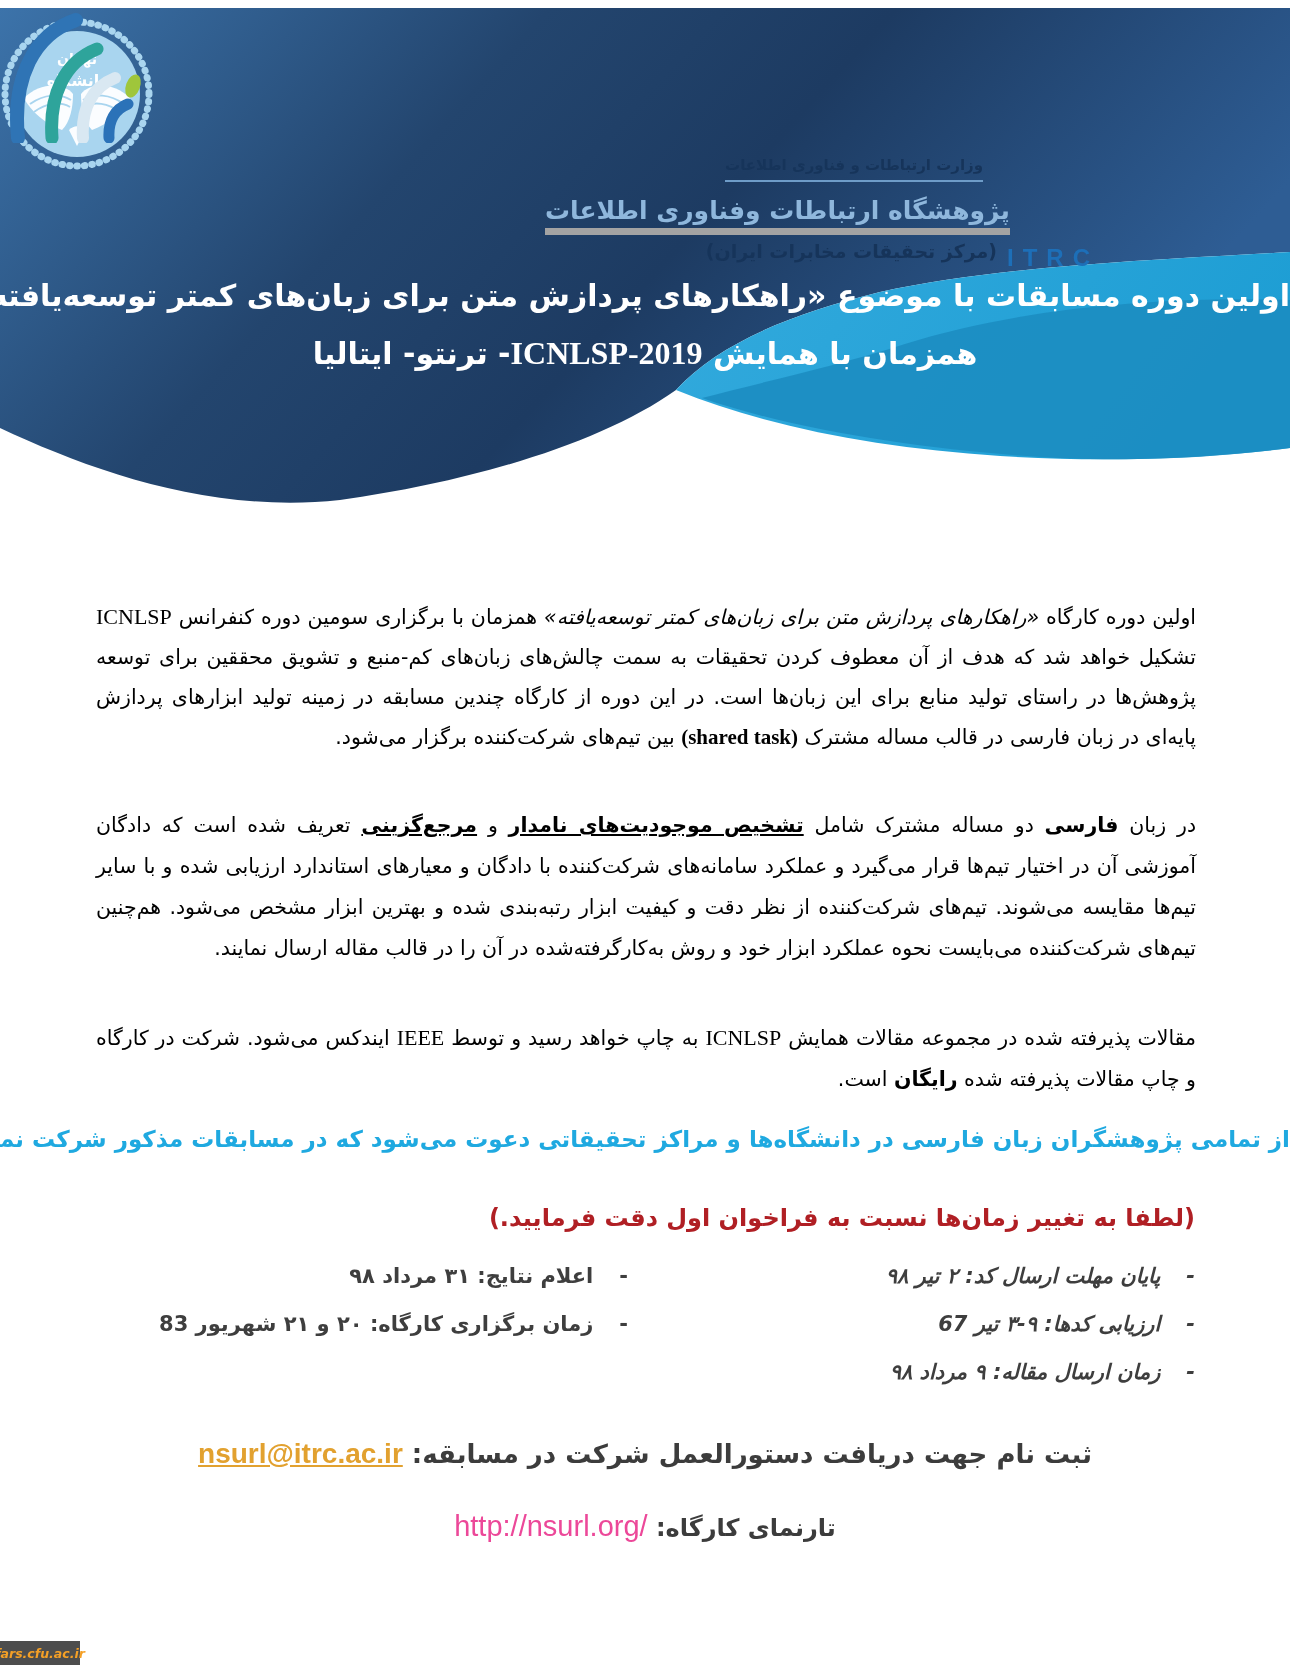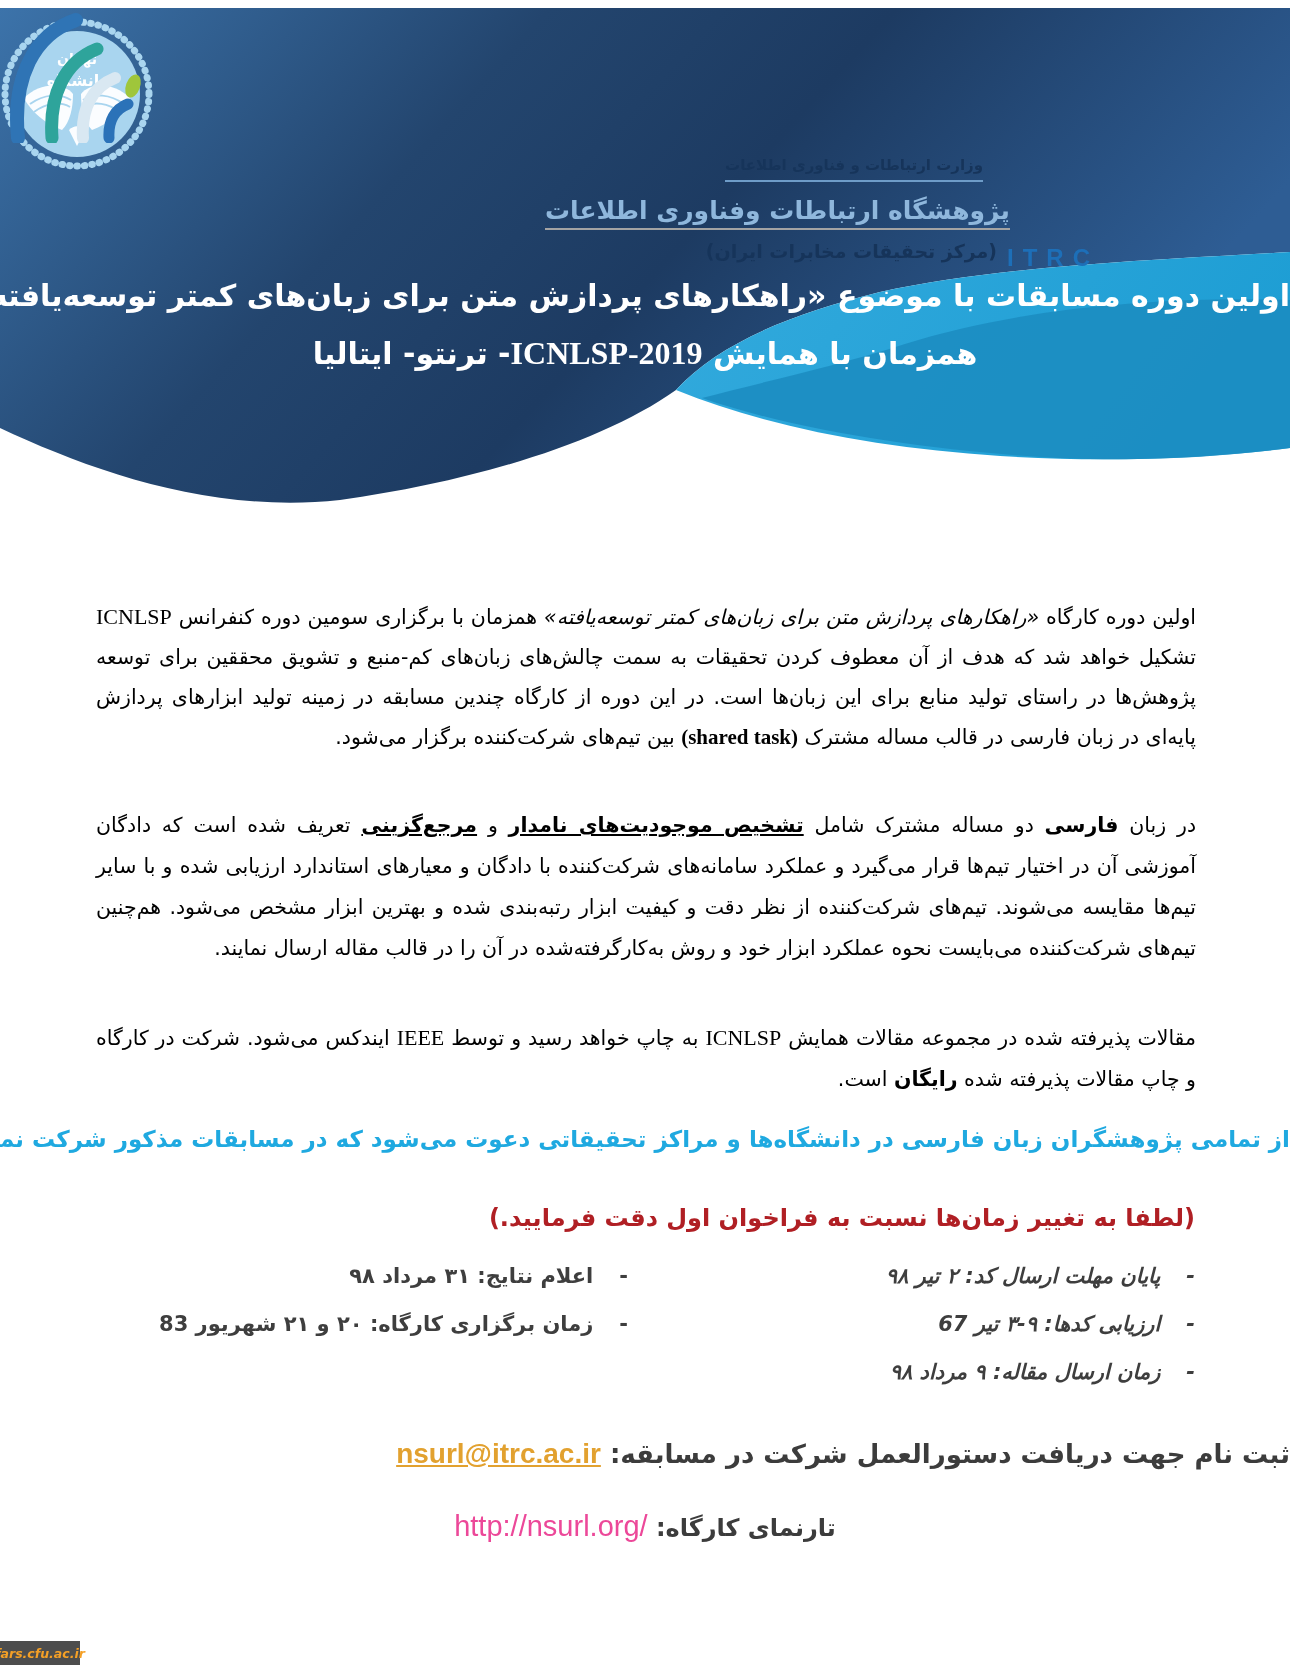--- a/index.html
+++ b/index.html
@@ -17,21 +17,21 @@
     letter-spacing:9px;color:#1D6FB8;font-weight:bold;font-size:24px;
     font-family:"Liberation Sans",sans-serif;
   }
   .hdr-line{position:absolute;direction:rtl;white-space:nowrap;}
   .hdr-ministry{
     right:307px;top:148px;font-size:15px;font-weight:bold;color:#16345A;
     border-bottom:2px solid #6E9CC8;padding-bottom:6px;
   }
   .hdr-institute{
     right:280px;top:188px;font-size:25px;font-weight:bold;color:#8FB7DC;
-    border-bottom:2px solid #a3a3a3;padding-bottom:3px;
+    border-bottom:7px solid #a3a3a3;padding-bottom:3px;
   }
   .hdr-center{right:293px;top:232px;font-size:19px;font-weight:bold;color:#16345A;}
   .title-line{
     position:absolute;left:0;width:100%;text-align:center;direction:rtl;
     color:#FFFFFF;font-weight:bold;font-size:30px;white-space:nowrap;
   }
   .title-1{top:270px;}
   .title-2{top:327px;}
   .title-latin{font-family:"Liberation Serif",serif;font-size:32px;}
   
@@ -59,21 +59,21 @@
   .dates-col{position:absolute;top:1252px;direction:rtl;}
   .dates-right{right:95px;font-style:italic;}
   .dates-left{right:662px;}
   .date-row{
     line-height:48px;font-size:21px;font-weight:bold;color:#3E3E3E;
     white-space:nowrap;text-align:right;
   }
   .date-dash{margin-left:26px;}
   
   .registration{
-    position:absolute;top:1438px;left:0;width:100%;direction:rtl;
+    position:absolute;top:1438px;left:0;width:100%;text-align:center;direction:rtl;
     font-size:26px;font-weight:bold;color:#3C3C3C;white-space:nowrap;
   }
   .email-link{
     color:#E2A12F;text-decoration:underline;font-family:"Liberation Sans",sans-serif;
     font-size:28px;font-weight:bold;cursor:pointer;
   }
   .website{
     position:absolute;top:1510px;left:0;width:100%;text-align:center;direction:rtl;
     font-size:24px;font-weight:bold;color:#3C3C3C;white-space:nowrap;
   }

